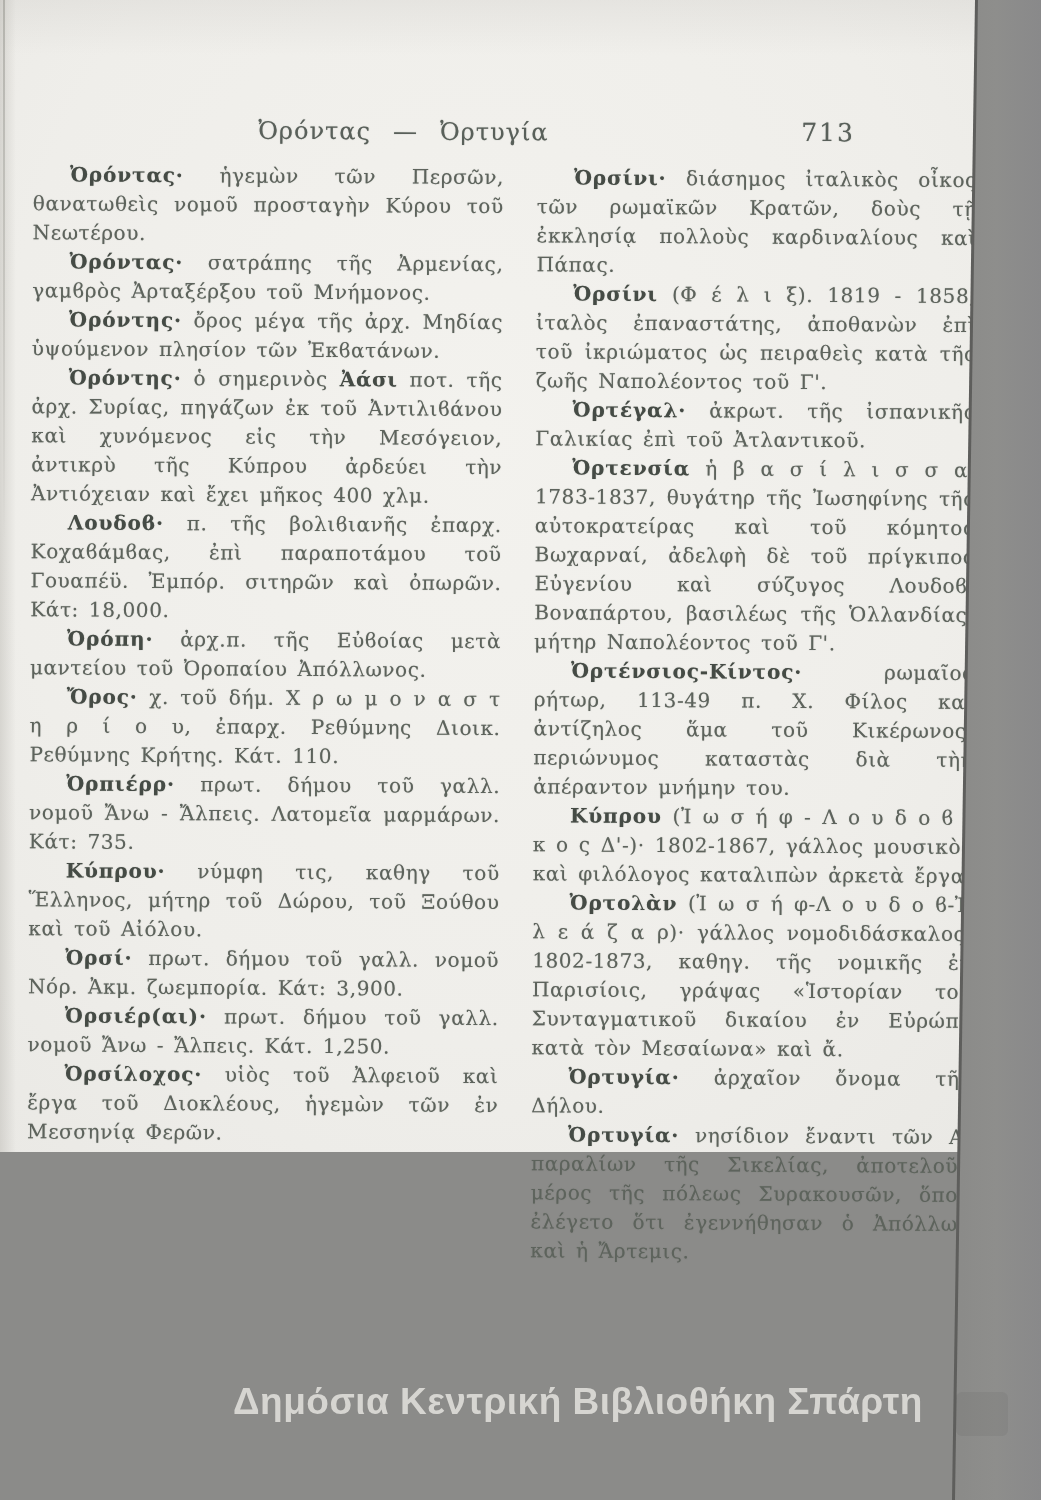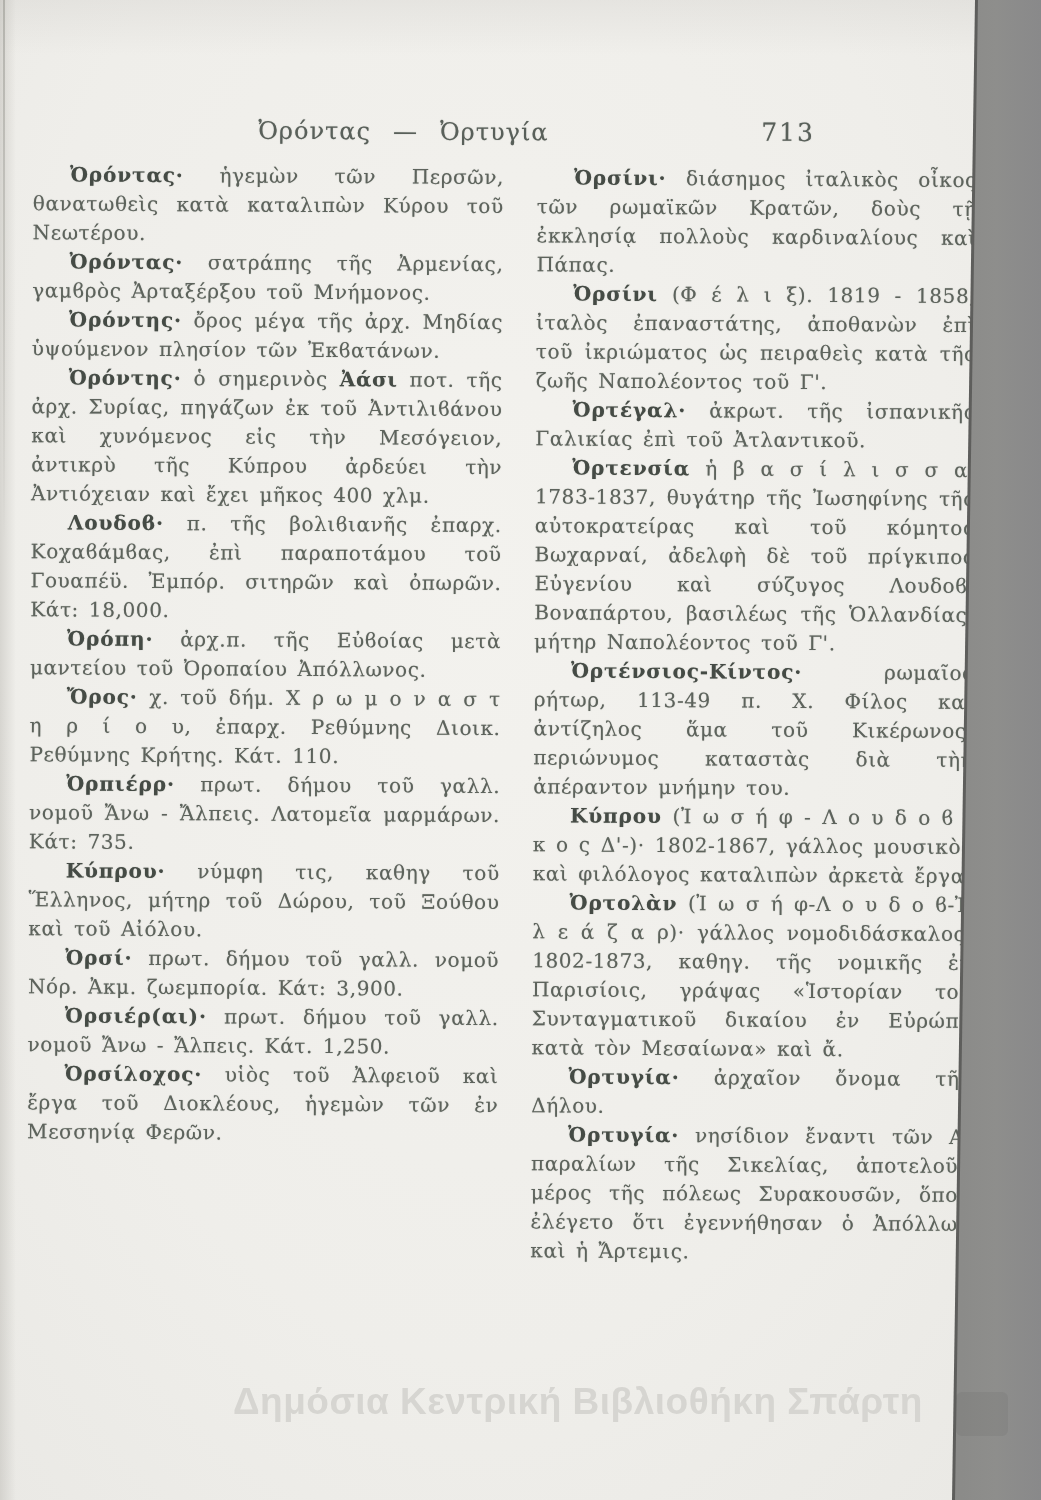--- a/index.html
+++ b/index.html
@@ -3,21 +3,21 @@
 <meta charset="utf-8">
 <title>Lexicon scan</title>
 <style>
   :root{
     --paper:#efeeea; --ink:#5d635c; --headword-ink:#454b45;
     --band:#8b8b89; --edge:#5e5e5c; --watermark:#d6d5d1;
   }
   *{margin:0;padding:0;box-sizing:border-box;}
   html,body{width:1041px;height:1500px;overflow:hidden;}
   body{background:var(--band);font-family:"DejaVu Serif",serif;}
-  .scan{position:relative;width:1041px;height:1500px;text-decoration:underline;}
+  .scan{position:relative;width:1041px;height:1152px;text-decoration:underline;}
 
   
   .page{
     position:absolute;inset:0;
     clip-path:polygon(0 0,977px 0,954px 1500px,0 1500px);
     background:
       linear-gradient(90deg, rgba(185,183,177,.45) 0, rgba(185,183,177,0) 16px),
       linear-gradient(180deg, rgba(205,203,199,.30) 0, rgba(205,203,199,0) 55px),
       linear-gradient(270deg, rgba(200,198,192,.35) 0, rgba(200,198,192,0) 60px),
       radial-gradient(ellipse at 46% 38%, #f3f2ee 0%, #efeeea 60%, #e9e8e4 100%);
@@ -35,21 +35,21 @@
     transform:rotate(.35deg);
     transform-origin:480px 170px;
     color:var(--ink);
     text-shadow:0 0 1px rgba(96,102,95,.55);
   }
 
   .header{position:absolute;top:118px;left:0;width:1000px;height:34px;
     font-size:24px;letter-spacing:1px;color:#59605a;}
   .hdr-title{position:absolute;left:258px;top:0;white-space:nowrap;}
   .hdr-title .dash{margin:0 22px;}
-  .pagenum{position:absolute;left:761px;top:-2px;font-size:25px;letter-spacing:2px;}
+  .pagenum{position:absolute;left:801px;top:-2px;font-size:25px;letter-spacing:2px;}
 
   .col{position:absolute;top:163px;text-align:justify;
     font-size:20px;line-height:29px;letter-spacing:.6px;word-spacing:3px;}
   .col-left{left:33px;width:471px;}
   .col-right{left:537px;width:440px;}
   .entry{text-indent:37px;}
   .entry .hw{font-weight:bold;color:var(--headword-ink);letter-spacing:.9px;}
   .entry .bd b{color:var(--headword-ink);}
 
   
@@ -84,21 +84,21 @@
   <div class="page">
     <div class="crease"></div>
 
     <div class="content">
       <div class="header">
         <span class="hdr-title"><span>Ὀρόντας</span><span class="dash">—</span><span>Ὀρτυγία</span></span>
         <span class="pagenum">713</span>
       </div>
 
       <div class="col col-left" id="col-left">
-  <p class="entry"><b class="hw">Ὀρόντας·</b><span class="hs"></span> <span class="bd">ἡγεμὼν τῶν Περσῶν, θανατωθεὶς κατὰ καταλιπὼν Κύρου τοῦ Νεωτέρου.</span></p>
+  <p class="entry"><b class="hw">Ὀρόντας·</b><span class="hs"></span> <span class="bd">ἡγεμὼν τῶν Περσῶν, θανατωθεὶς νομοῦ προσταγὴν Κύρου τοῦ Νεωτέρου.</span></p>
 
   <p class="entry"><b class="hw">Ὀρόντας·</b><span class="hs"></span> <span class="bd">σατράπης τῆς Ἀρμενίας, γαμϐρὸς Ἀρταξέρξου τοῦ Μνήμονος.</span></p>
 
   <p class="entry"><b class="hw">Ὀρόντης·</b><span class="hs"></span> <span class="bd">ὄρος μέγα τῆς ἀρχ. Μηδίας ὑψούμενον πλησίον τῶν Ἐκϐατάνων.</span></p>
 
   <p class="entry"><b class="hw">Ὀρόντης·</b><span class="hs"></span> <span class="bd">ὁ σημερινὸς <b>Ἀάσι</b> ποτ. τῆς ἀρχ. Συρίας, πηγάζων ἐκ τοῦ Ἀντιλιϐάνου καὶ χυνόμενος εἰς τὴν Μεσόγειον, ἀντικρὺ τῆς Κύπρου ἀρδεύει τὴν Ἀντιόχειαν καὶ ἔχει μῆκος 400 χλμ.</span></p>
 
   <p class="entry"><b class="hw">Λουδοϐ·</b><span class="hs"></span> <span class="bd">π. τῆς βολιϐιανῆς ἐπαρχ. Κοχαϐάμϐας, ἐπὶ παραποτάμου τοῦ Γουαπέϋ. Ἐμπόρ. σιτηρῶν καὶ ὀπωρῶν. Κάτ: 18,000.</span></p>
 
   <p class="entry"><b class="hw">Ὀρόπη·</b><span class="hs"></span> <span class="bd">ἀρχ.π. τῆς Εὐϐοίας μετὰ μαντείου τοῦ Ὀροπαίου Ἀπόλλωνος.</span></p>

